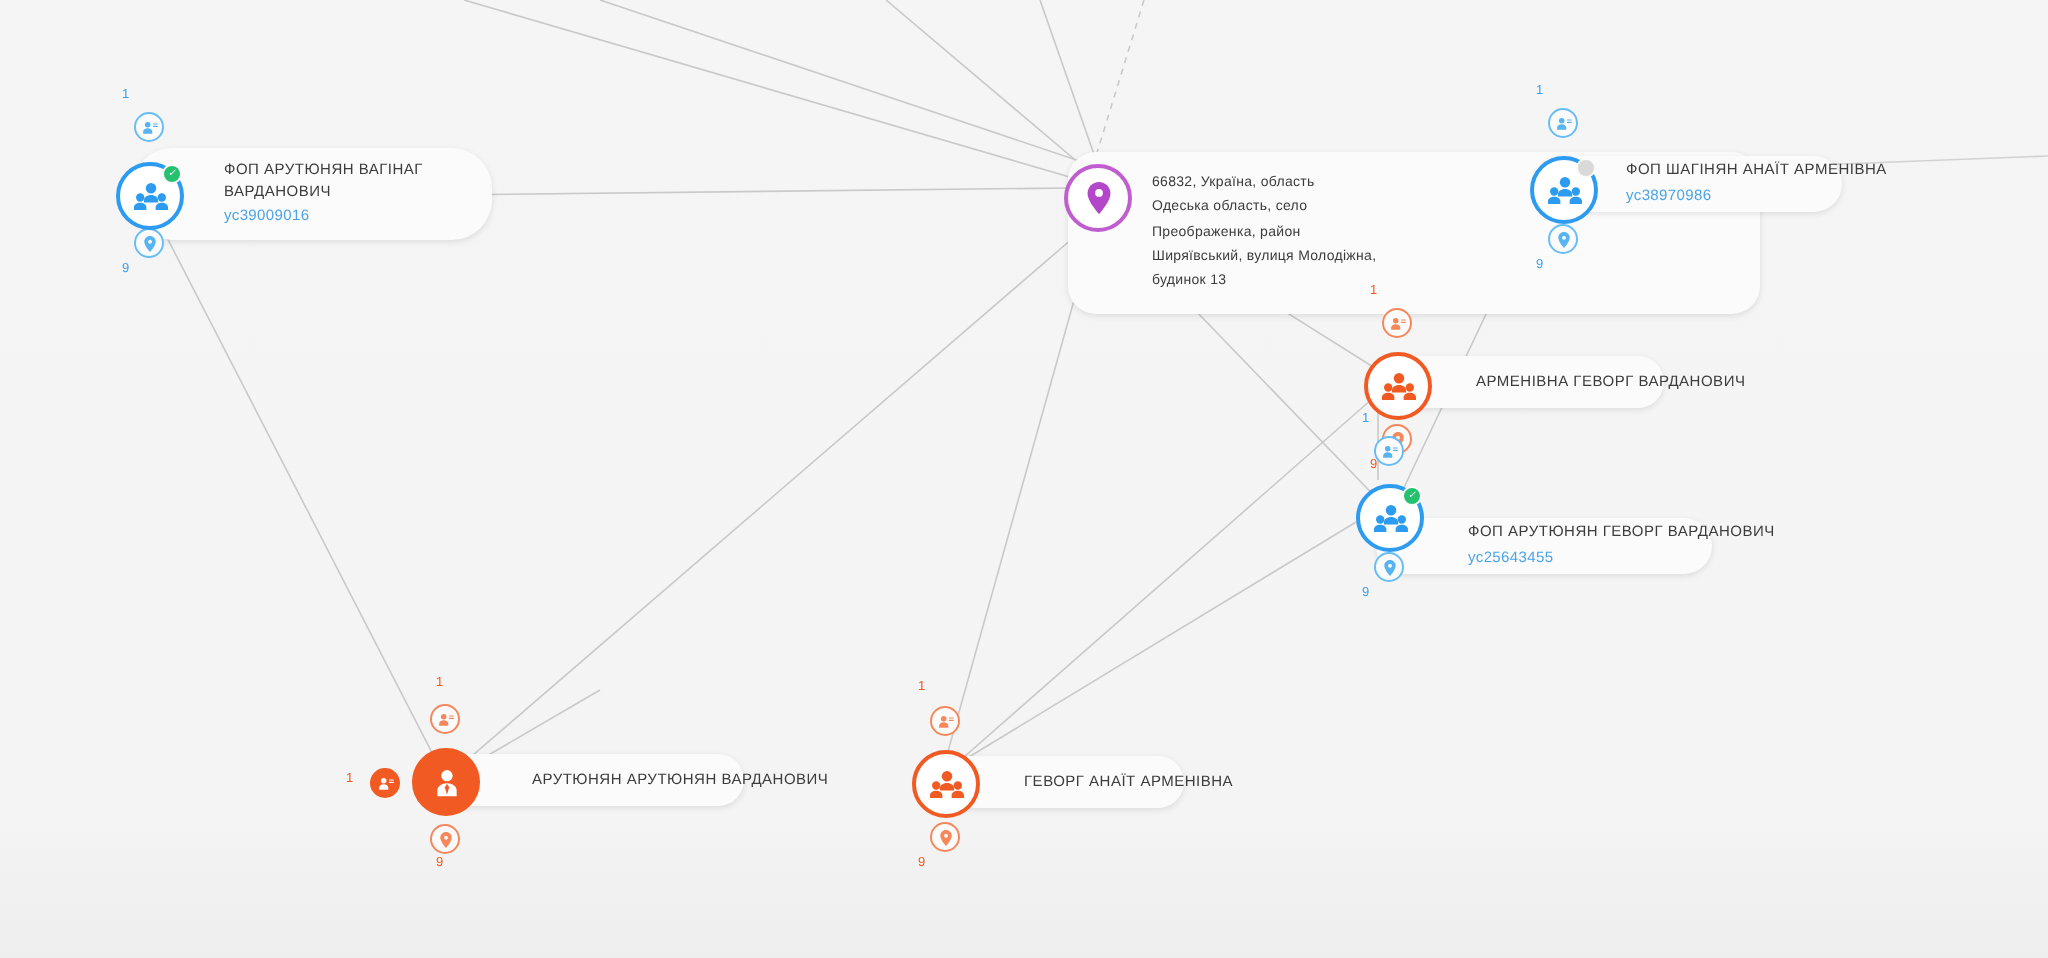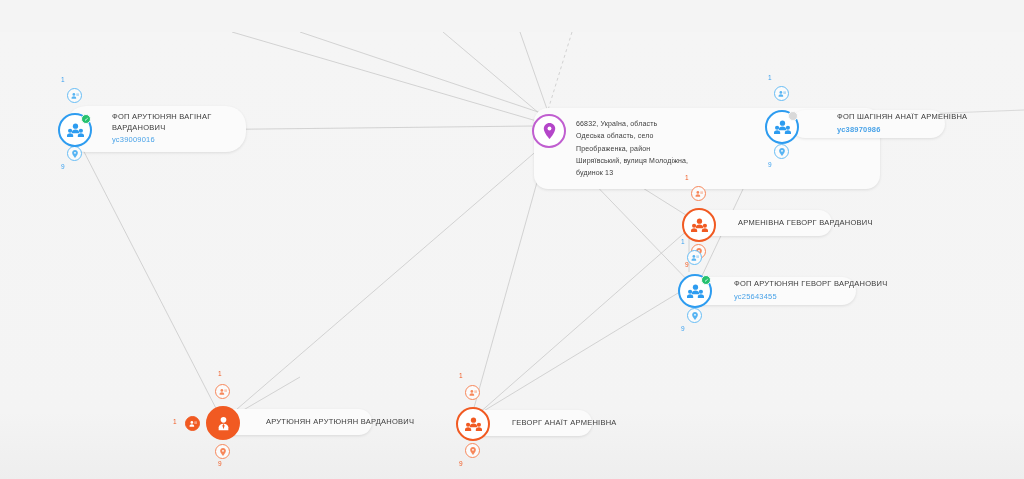--- a/index.html
+++ b/index.html
@@ -2,21 +2,21 @@
 <html><head>
 <meta charset="utf-8">
 <style>
   html,body{margin:0;padding:0;}
   body{
     width:1024px;height:479px;overflow:hidden;
     background:#f4f4f4;
     font-family:"Liberation Sans", sans-serif;
     position:relative;
   }
-  #canvas{position:absolute;inset:0;background:linear-gradient(180deg,#f5f5f5 0%,#f4f4f4 85%,#eeeeee 100%);margin-top:32px;}
+  #canvas{position:absolute;inset:0;background:linear-gradient(180deg,#f5f5f5 0%,#f4f4f4 85%,#eeeeee 100%);}
   #edges{position:absolute;left:0;top:0;width:1024px;height:479px;}
 
   
   .node{position:absolute;}
   .pill{
     position:absolute;left:0;top:0;
     background:#fbfbfb;
     border-radius:20px;
     box-shadow:0 1px 3px rgba(0,0,0,.10);
     display:flex;align-items:center;
@@ -176,24 +176,24 @@
     <div class="sat blue" style="left:9px;top:36px;">
       <svg width="6" height="8" viewBox="0 0 10 14">
         <path d="M5 0C2.2 0 0 2.2 0 5c0 3.6 5 9 5 9s5-5.4 5-9c0-2.8-2.2-5-5-5z" fill="#57b4f3"></path>
         <circle cx="5" cy="5" r="1.7" fill="#fbfbfb"></circle>
       </svg>
     </div>
     <span class="satnum blue" style="left:3px;top:53px;">9</span>
   </div>
 
   <div class="node" style="left:765px;top:76px;">
-    <div class="pill" style="left:26px;top:2px;width:154px;height:28px;">
+    <div class="pill" style="left:2px;top:2px;width:154px;height:28px;">
       <div class="pill-txt">
         <span class="pill-name">ФОП ШАГІНЯН АНАЇТ АРМЕНІВНА</span>
-        <span class="pill-code" style="color:#4aa3e8;font-weight:bold;">ус38970986</span>
+        <span class="pill-code" style="color:#4aa3e8;">ус38970986</span>
       </div>
     </div>
     <div class="avatar ring" style="left:0;top:2px;">
       <svg width="17" height="14" viewBox="0 0 22 18">
         <circle cx="11" cy="4" r="3.4" fill="#2d9cf0"></circle>
         <path d="M11 8.4c-2.6 0-4.6 1.5-4.6 3.4v1.4h9.2v-1.4c0-1.9-2-3.4-4.6-3.4z" fill="#2d9cf0"></path>
         <circle cx="4" cy="10" r="2.7" fill="#2d9cf0"></circle>
         <path d="M4 13.3c-2.2 0-4 1.3-4 2.9V18h8v-1.8c0-1.6-1.8-2.9-4-2.9z" fill="#2d9cf0"></path>
         <circle cx="18" cy="10" r="2.7" fill="#2d9cf0"></circle>
         <path d="M18 13.3c-2.2 0-4 1.3-4 2.9V18h8v-1.8c0-1.6-1.8-2.9-4-2.9z" fill="#2d9cf0"></path>
@@ -244,21 +244,21 @@
     <div class="sat orange" style="left:9px;top:36px;">
       <svg width="6" height="8" viewBox="0 0 10 14">
         <path d="M5 0C2.2 0 0 2.2 0 5c0 3.6 5 9 5 9s5-5.4 5-9c0-2.8-2.2-5-5-5z" fill="#f7875a"></path>
         <circle cx="5" cy="5" r="1.7" fill="#fbfbfb"></circle>
       </svg>
     </div>
     <span class="satnum orange" style="left:3px;top:53px;">9</span>
   </div>
 
   <div class="node" style="left:678px;top:240px;">
-    <div class="pill" style="left:10px;top:5px;width:168px;height:28px;align-items:center;">
+    <div class="pill" style="left:10px;top:19px;width:168px;height:28px;align-items:center;">
       <div class="pill-txt">
         <span class="pill-name">ФОП АРУТЮНЯН ГЕВОРГ ВАРДАНОВИЧ</span>
         <span class="pill-code" style="color:#4aa3e8;">ус25643455</span>
       </div>
     </div>
     <div class="avatar ring" style="left:0;top:2px;">
       <svg width="17" height="14" viewBox="0 0 22 18">
         <circle cx="11" cy="4" r="3.4" fill="#2d9cf0"></circle>
         <path d="M11 8.4c-2.6 0-4.6 1.5-4.6 3.4v1.4h9.2v-1.4c0-1.9-2-3.4-4.6-3.4z" fill="#2d9cf0"></path>
         <circle cx="4" cy="10" r="2.7" fill="#2d9cf0"></circle>

